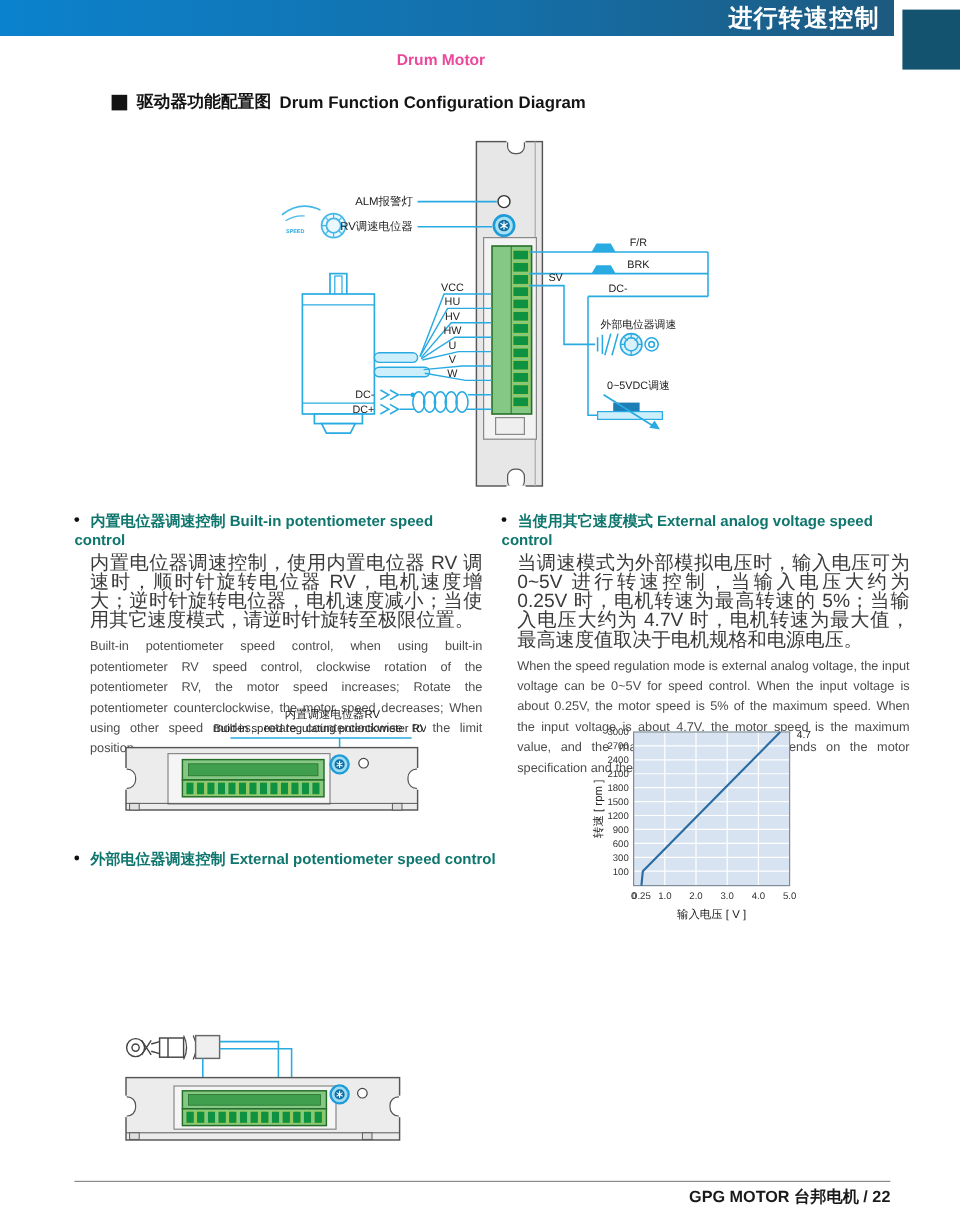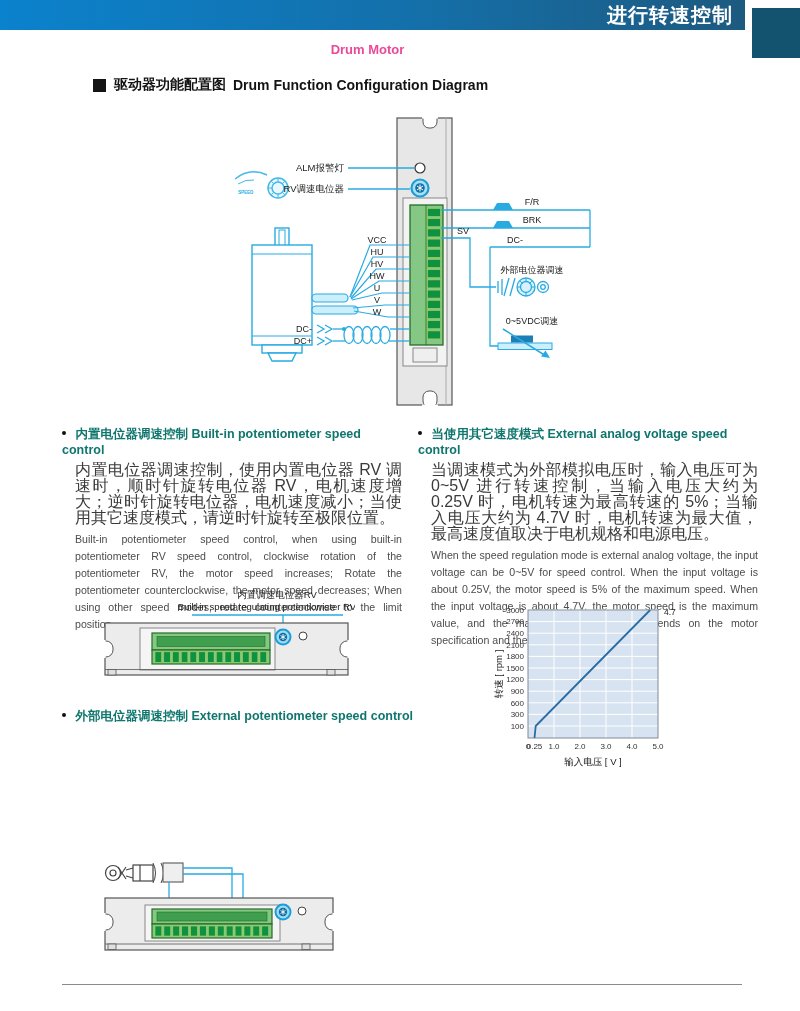--- a/index.html
+++ b/index.html
@@ -353,13 +353,14 @@
         <path d="M198,57 V63 M195.5,58.5 L200.5,61.5 M200.5,58.5 L195.5,61.5" stroke="#fff" stroke-width="0.9" fill="none"></path>
       </g>
       <circle cx="217" cy="59" r="4" fill="#fff" stroke="#444" stroke-width="1"></circle>
       <line x1="20" y1="92" x2="248" y2="92" stroke="#555" stroke-width="0.8"></line>
       <rect x="23" y="92" width="8" height="5.5" fill="#e0e0e0" stroke="#555" stroke-width="0.8"></rect>
       <rect x="217" y="92" width="8" height="5.5" fill="#e0e0e0" stroke="#555" stroke-width="0.8"></rect>
     </g>
   </svg>
 
   <div class="foot-line"></div>
+  <div class="foot-text">GPG MOTOR 台邦电机 / 22</div>
 </div>
 
 </body></html>

